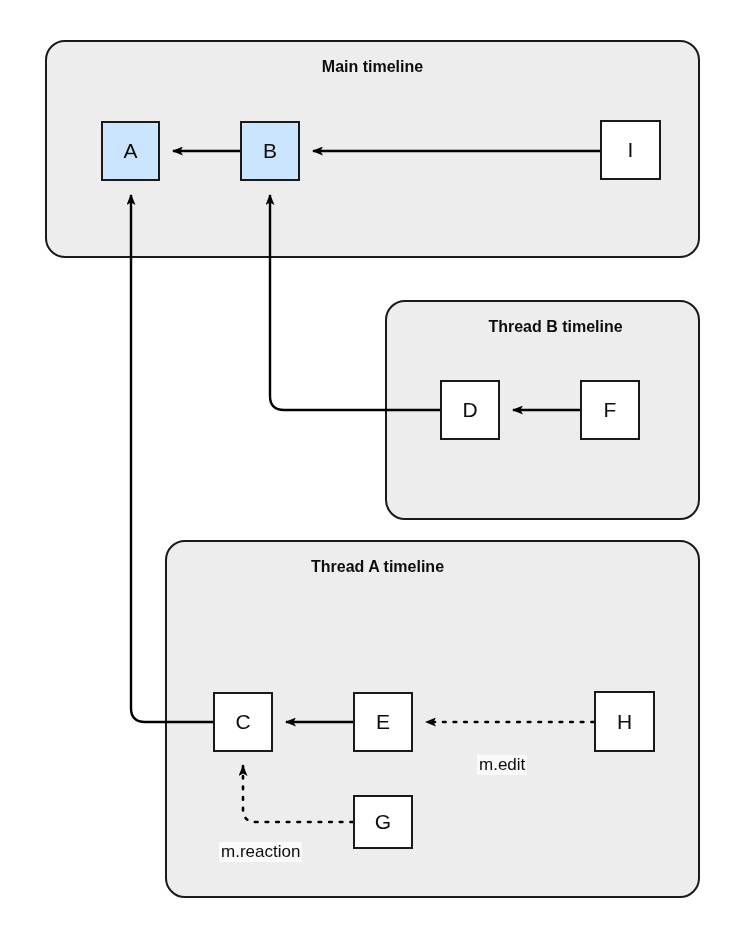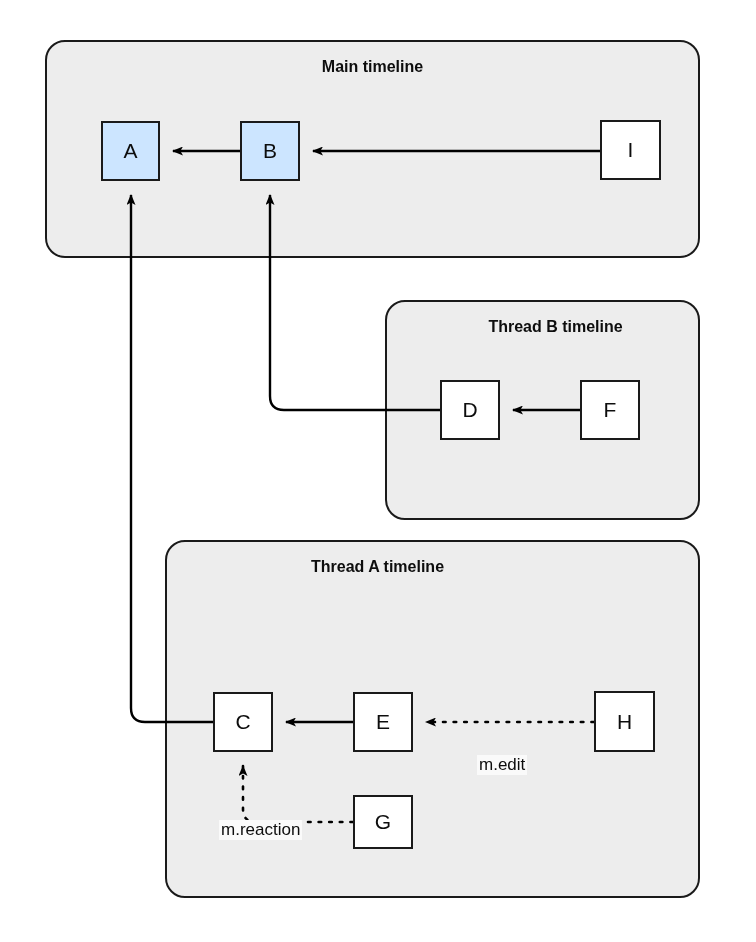--- a/index.html
+++ b/index.html
@@ -111,15 +111,15 @@
 
   <div class="node" style="left:440px; top:380px; width:60px; height:60px;">D</div>
   <div class="node" style="left:580px; top:380px; width:60px; height:60px;">F</div>
 
   <div class="node" style="left:213px; top:692px; width:60px; height:60px;">C</div>
   <div class="node" style="left:353px; top:692px; width:60px; height:60px;">E</div>
   <div class="node" style="left:594px; top:691px; width:61px; height:61px;">H</div>
   <div class="node" style="left:353px; top:795px; width:60px; height:54px;">G</div>
 
   <div class="edge-label" style="left:477px; top:711px;margin-top:44px;">m.edit</div>
-  <div class="edge-label" style="left:219px; top:820px;">m.reaction</div>
+  <div class="edge-label" style="left:219px; top:842px;">m.reaction</div>
 
 </div>
 
 </body></html>

